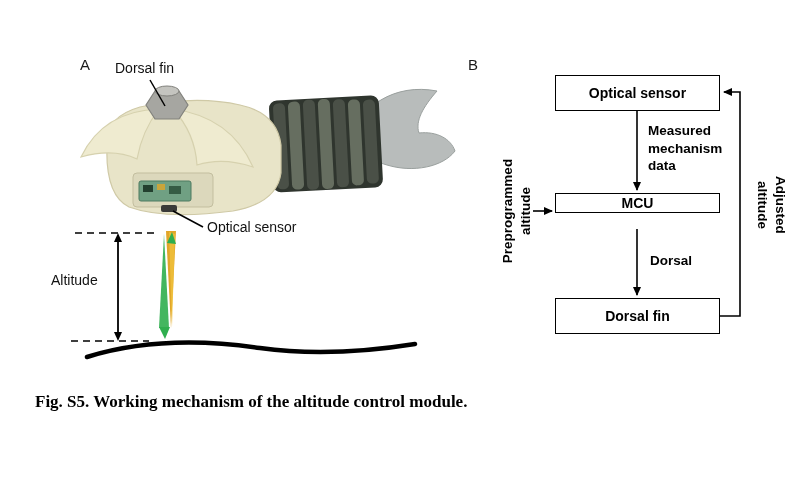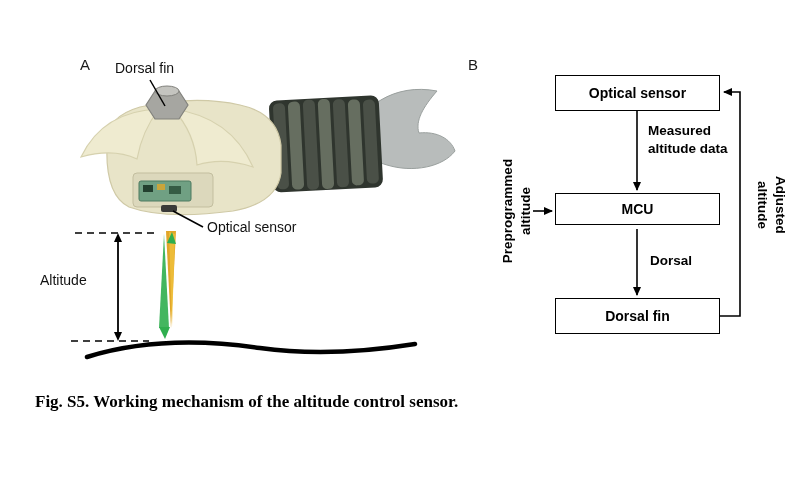--- a/index.html
+++ b/index.html
@@ -93,38 +93,38 @@
   </g>
 
   <path d="M42,312 C100,294 160,295 215,303 C265,310 320,307 370,299" fill="none" stroke="#000" stroke-width="4.5" stroke-linecap="round"></path>
 
   <line x1="105" y1="35" x2="120" y2="61" stroke="#000" stroke-width="1.5"></line>
   <line x1="158" y1="182" x2="128" y2="166" stroke="#000" stroke-width="1.5"></line>
 </svg>
 
 <div class="abs a-label" style="left:115px; top:60px;">Dorsal fin</div>
 <div class="abs a-label" style="left:207px; top:219px;">Optical sensor</div>
-<div class="abs a-label" style="left:40px; top:272px;">Altitude</div>
+<div class="abs a-label" style="left:51px; top:272px;">Altitude</div>
 
 <div class="abs panel-letter" style="left:468px; top:56px;">B</div>
 
 <svg class="abs" style="left:440px; top:50px;" width="360" height="310" viewBox="0 0 360 310">
   <defs>
     <marker id="arr" markerWidth="10" markerHeight="9" refX="8" refY="4" orient="auto" markerUnits="userSpaceOnUse">
       <path d="M0,0 L9,4 L0,8 Z" fill="#000"></path>
     </marker>
   </defs>
   <line x1="197" y1="61" x2="197" y2="140" stroke="#000" stroke-width="1.6" marker-end="url(#arr)"></line>
   <line x1="197" y1="179" x2="197" y2="245" stroke="#000" stroke-width="1.6" marker-end="url(#arr)"></line>
   <line x1="93" y1="161" x2="112" y2="161" stroke="#000" stroke-width="1.6" marker-end="url(#arr)"></line>
   <polyline points="280,266 300,266 300,42 284,42" fill="none" stroke="#000" stroke-width="1.6" marker-end="url(#arr)"></polyline>
 </svg>
 
 <div class="bbox" style="left:555px; top:75px; width:165px; height:36px;">Optical sensor</div>
-<div class="bbox" style="left:555px; top:193px; width:165px; height:32px;">MCU</div>
+<div class="bbox" style="left:555px; top:193px; width:165px; height:20px;">MCU</div>
 <div class="bbox" style="left:555px; top:298px; width:165px; height:36px;">Dorsal fin</div>
 
-<div class="edge-label" style="left:648px; top:122px; width:100px;">Measured altitude data</div>
+<div class="edge-label" style="left:648px; top:122px; width:100px;">Measured mechanism data</div>
 <div class="edge-label" style="left:650px; top:252px;">Dorsal</div>
 <div class="edge-label rot" style="left:453px; top:192px; width:130px; height:38px; transform:rotate(-90deg);">Preprogrammed altitude</div>
 <div class="edge-label rot" style="left:730px; top:186px; width:80px; height:38px; transform:rotate(90deg);">Adjusted altitude</div>
 
-<div class="caption" style="left:35px; top:392px;">Fig. S5. Working mechanism of the altitude control sensor.</div>
+<div class="caption" style="left:35px; top:392px;">Fig. S5. Working mechanism of the altitude control module.</div>
 
 </body></html>

